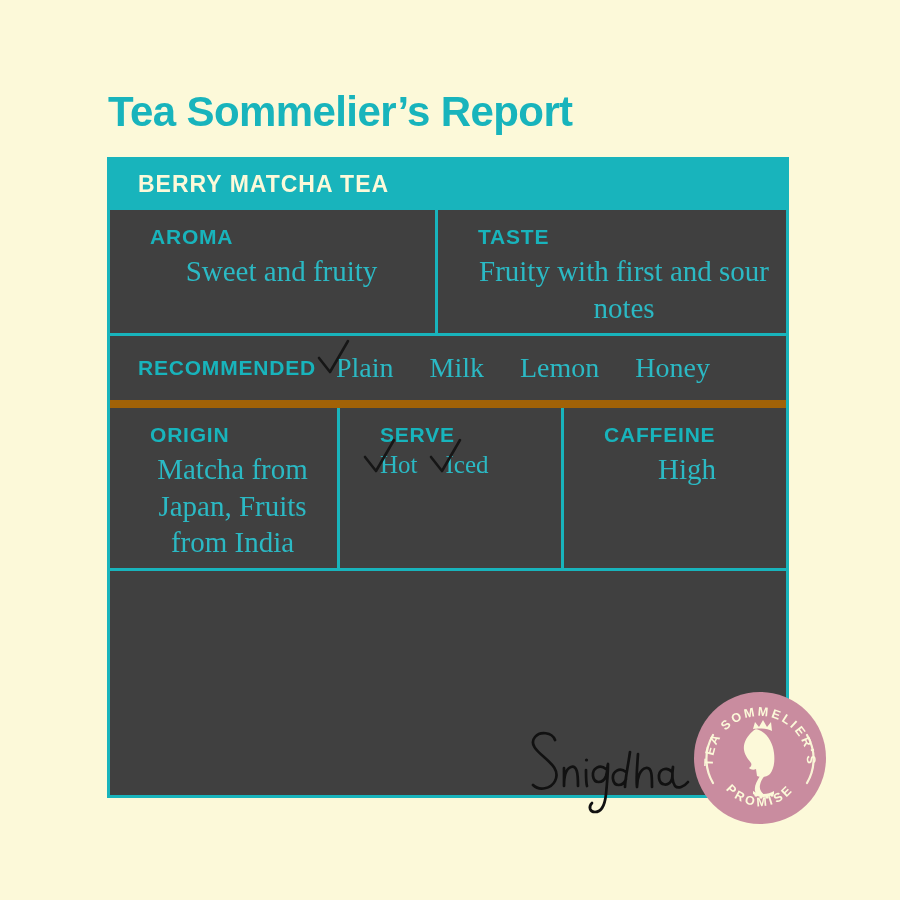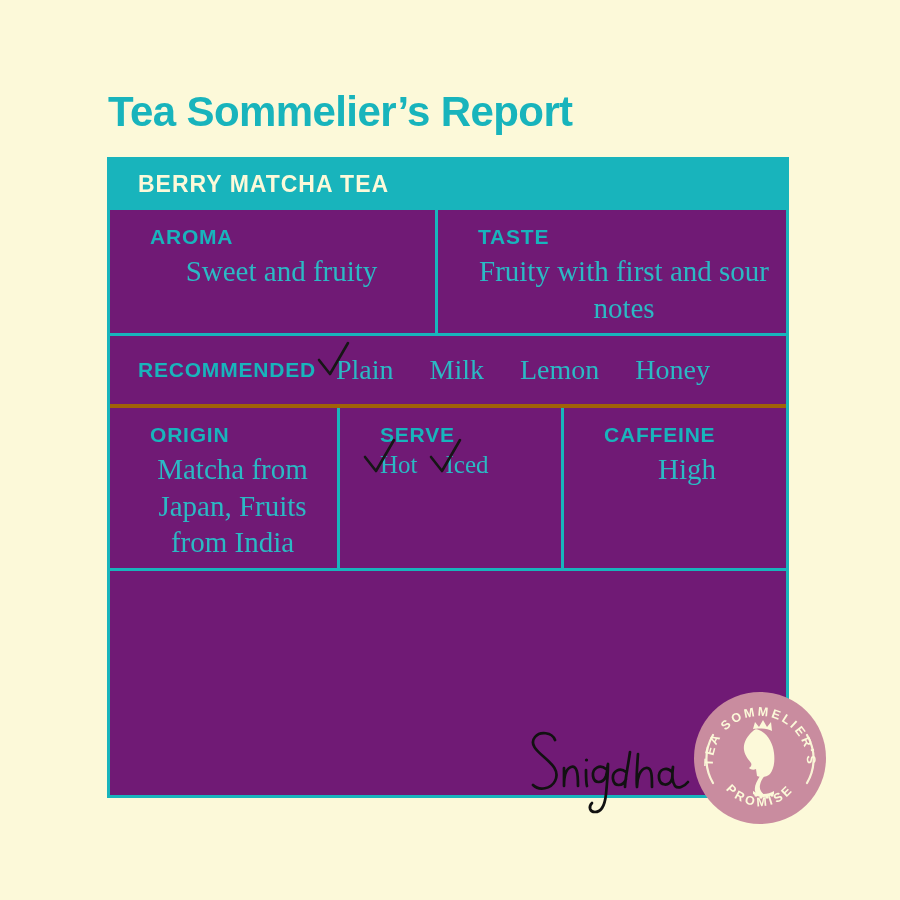--- a/index.html
+++ b/index.html
@@ -37,21 +37,21 @@
 
   
   .report-card {
     position: absolute;
     left: 107px;
     top: 157px;
     width: 682px;
     height: 641px;
     border: 3px solid #18B4BC;
     box-sizing: border-box;
-    background: #701a75;
+    background: #404040;
   }
 
   .card-header {
     position: absolute;
     left: 0; top: 0;
     width: 100%;
     height: 50px;
     background: #18B4BC;
     box-sizing: border-box;
   }
@@ -67,21 +67,21 @@
   }
 
   
   .row {
     position: absolute;
     left: 0;
     width: 100%;
     box-sizing: border-box;
   }
   .row-sensory { top: 50px;  height: 126px; border-bottom: 3px solid #18B4BC; }
-  .row-recommended { top: 176px; height: 72px; border-bottom: 4px solid #a16207; }
+  .row-recommended { top: 176px; height: 72px; border-bottom: 8px solid #a16207; }
   .row-facts  { top: 248px; height: 163px; border-bottom: 3px solid #18B4BC; }
   .row-notes  { top: 411px; height: 224px; }
 
   .cell {
     position: absolute;
     top: 0;
     height: 100%;
     box-sizing: border-box;
     padding: 16px 22px 0 40px;
   }

